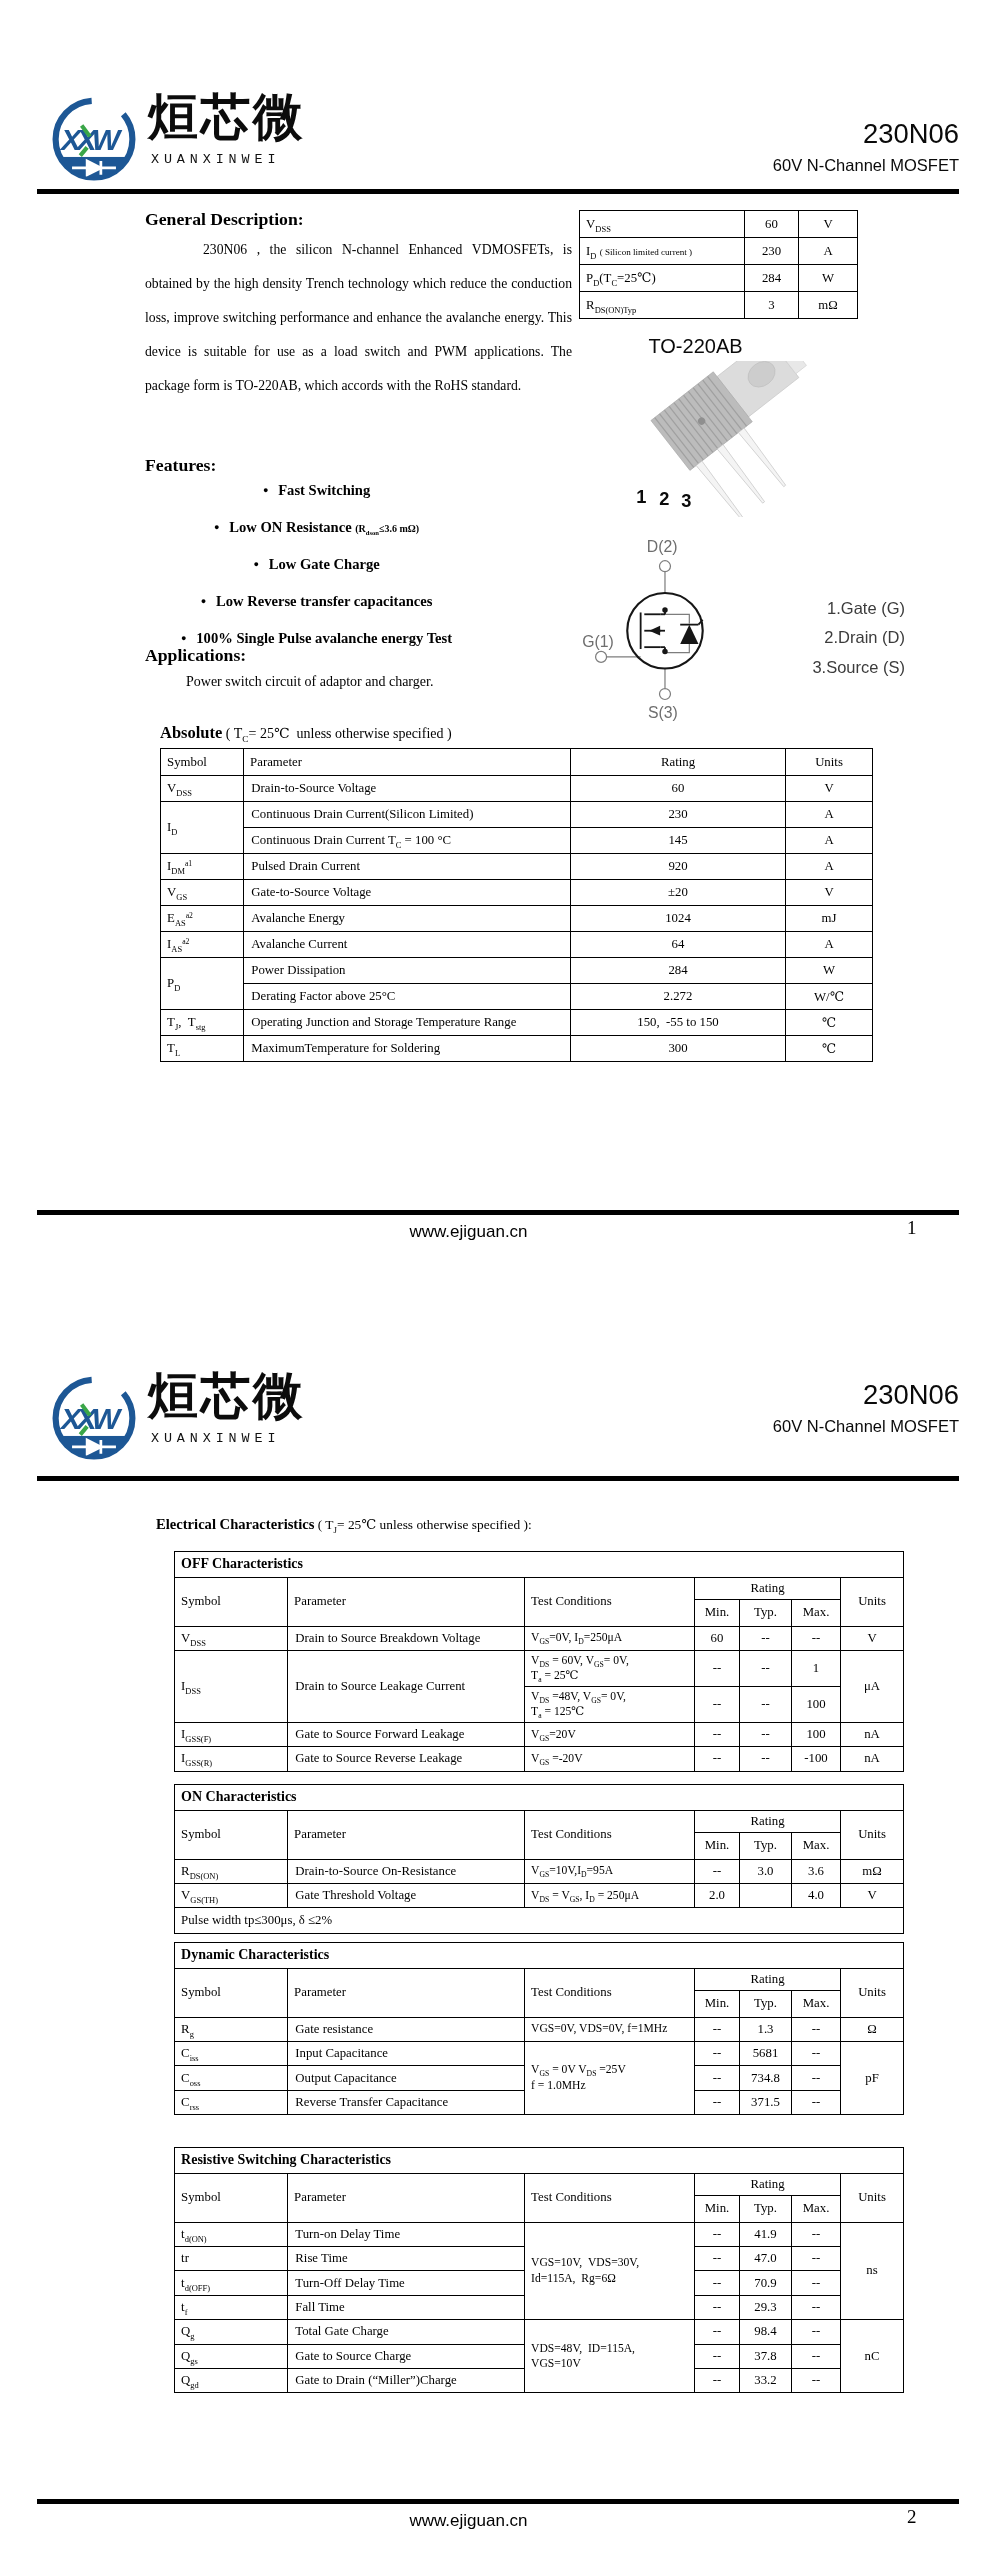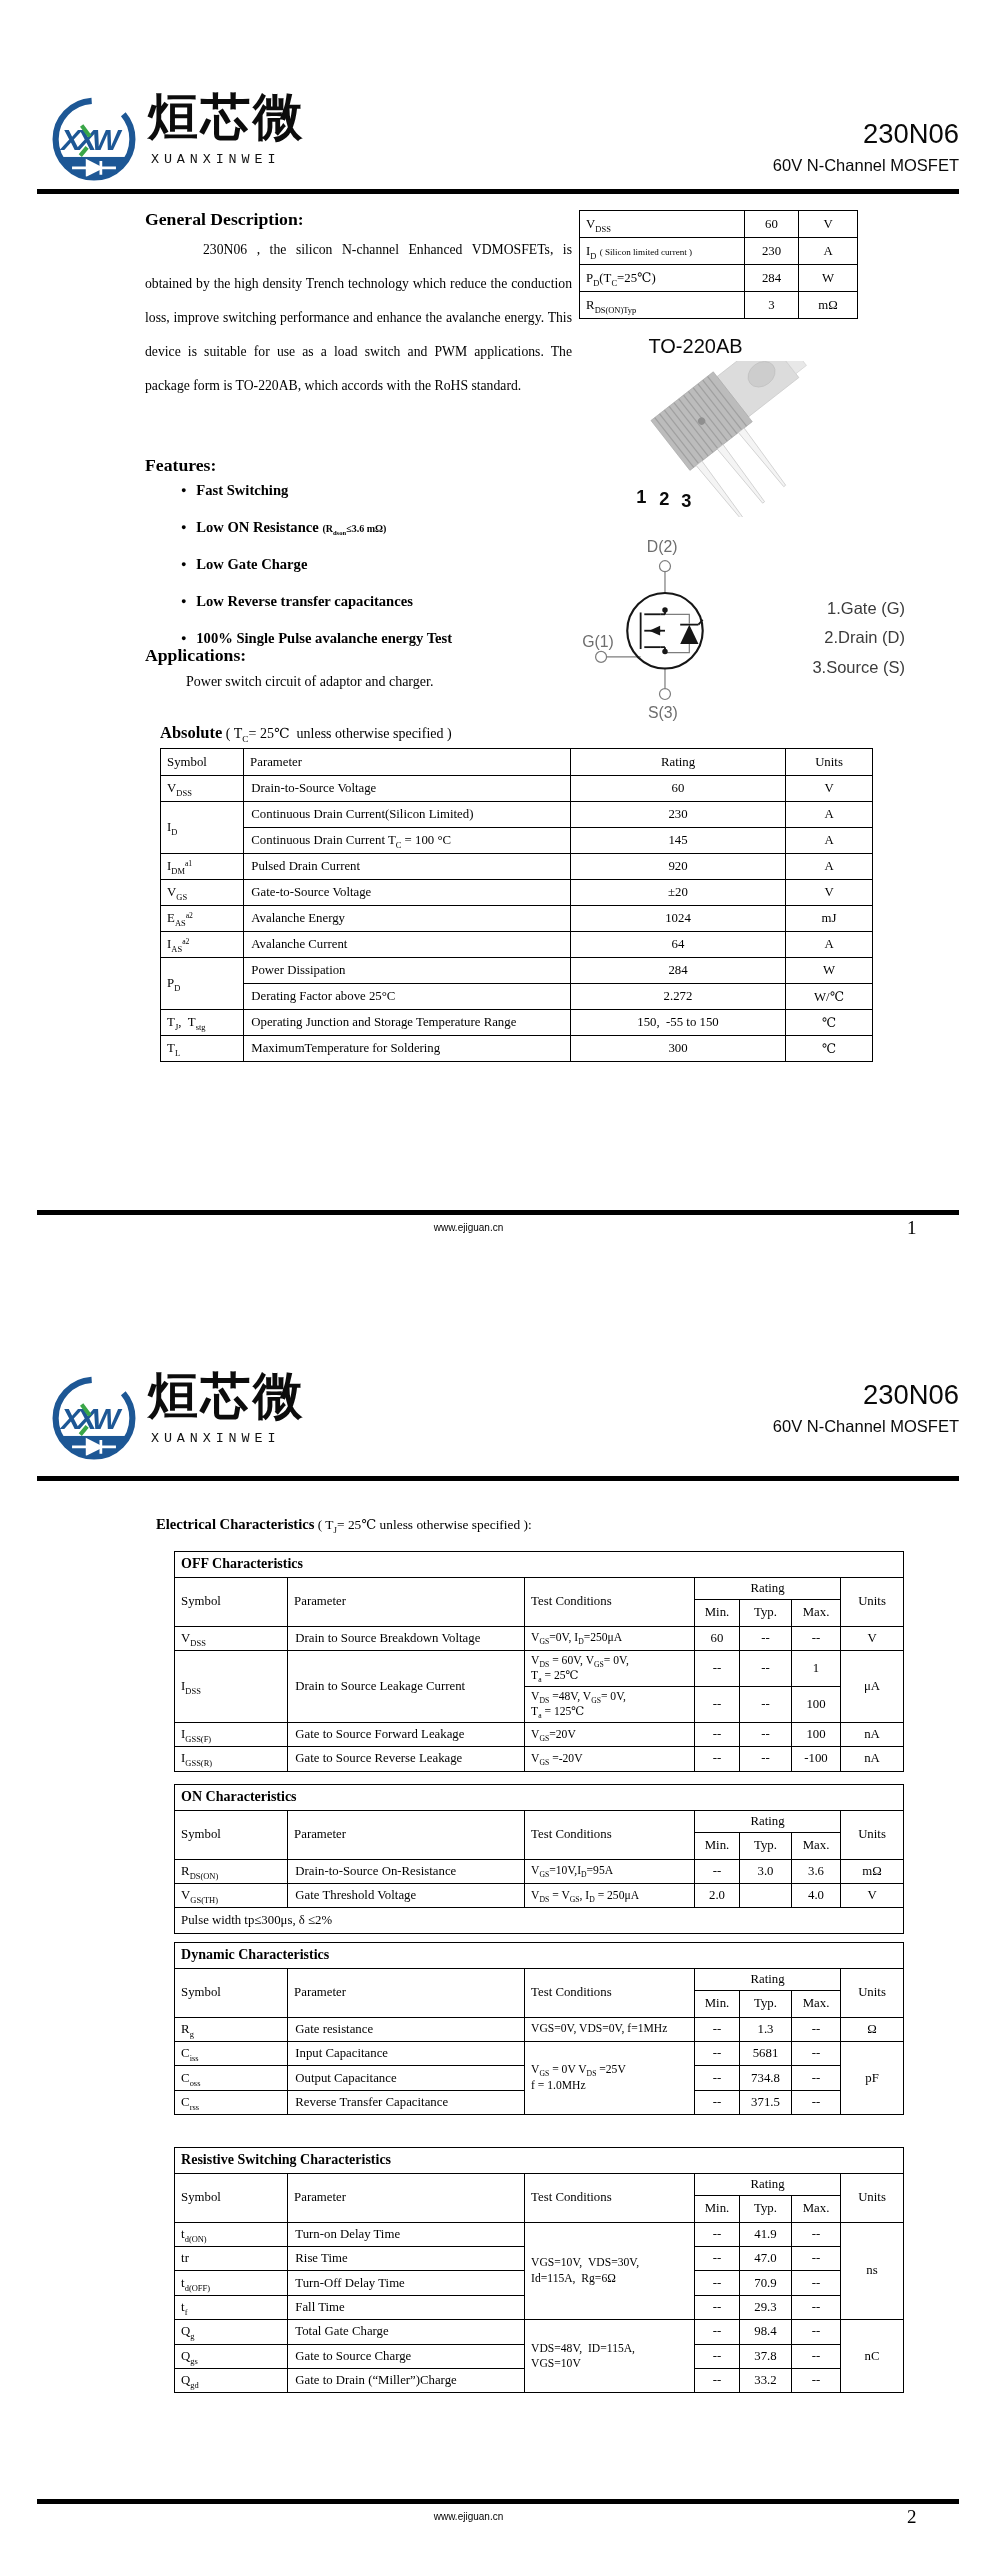--- a/index.html
+++ b/index.html
@@ -15,21 +15,21 @@
             font-size:13.4px;letter-spacing:4.9px;color:#111;}
   
   .part{width:256px;text-align:right;font-family:"Liberation Sans","DejaVu Sans",sans-serif;
         font-size:27.4px;color:#0a0a0a;}
   .subt{width:256px;text-align:right;font-family:"Liberation Sans","DejaVu Sans",sans-serif;
         font-size:16.5px;color:#0a0a0a;}
   
   .h-sec{font-weight:bold;font-size:17.7px;}
   .para{width:427px;font-size:13.7px;line-height:34px;text-align:justify;text-indent:58px;}
   .feat{list-style:none;margin:0;padding:0;}
-  .feat li{margin:0 0 20px 0;font-weight:bold;font-size:14.6px;white-space:nowrap;}
+  .feat li{margin:0 0 20px 0;font-weight:bold;font-size:14.6px;white-space:nowrap;text-align:center;}
   .feat .blt{font-size:9.1px;margin-right:9.8px;vertical-align:1.8px;}
   .feat .note{font-weight:bold;font-size:10px;}
   .apptext{font-size:14px;}
   .capt{font-size:14px;}
   .capt .b{font-weight:bold;font-size:16.5px;}
   .ec-capt .b{font-weight:bold;font-size:14.6px;}
   .ec-capt{font-size:13.4px;}
   
   table.dt{border-collapse:collapse;table-layout:fixed;border:1.8px solid #000;font-size:12.8px;}
   .dt td{border:1.2px solid #000;vertical-align:middle;padding:1.8px 2.4px;overflow:hidden;}
@@ -51,21 +51,21 @@
   .dt td.note{text-align:left;padding:4.9px 6.1px;font-size:12.8px;}
   sub{font-size:66%;line-height:0;}
   sup{font-size:60%;line-height:0;vertical-align:4.3px;}
   .sm{font-size:9.1px;}
   
   .pkg-name{width:159px;text-align:center;font-family:"Liberation Sans","DejaVu Sans",sans-serif;
             font-size:20px;color:#0a0a0a;}
   .legend div{font-family:"Liberation Sans","DejaVu Sans",sans-serif;font-size:16.5px;color:#3c3c3c;
               text-align:right;margin-bottom:10.4px;white-space:nowrap;}
   
-  .furl{width:937px;text-align:center;font-family:"Liberation Sans","DejaVu Sans",sans-serif;font-size:10px;}
+  .furl{width:937px;text-align:center;font-family:"Liberation Sans","DejaVu Sans",sans-serif;font-size:17px;}
   .fpage{font-size:19px;}
   svg text{font-family:"Liberation Sans","DejaVu Sans",sans-serif;}
 </style>
 </head>
 <body>
 
 <div id="canvas">
 
   <div class="logo abs" style="left:46px;top:91px;">
     <svg width="96" height="99" viewBox="0 0 140 132">

